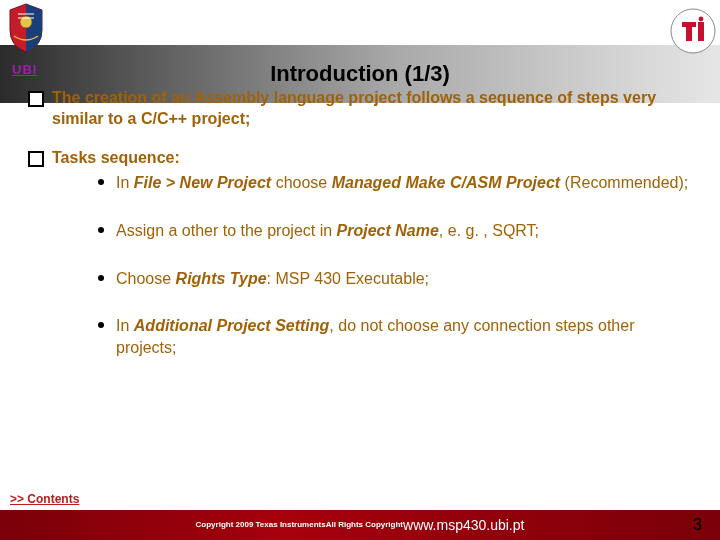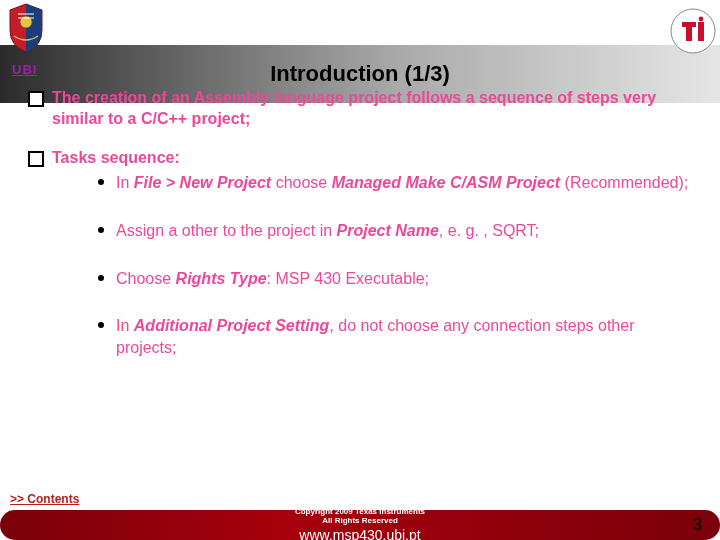--- a/index.html
+++ b/index.html
@@ -19,21 +19,21 @@
   .logo-right {
     position: absolute; right: 4px; top: 8px; width: 46px; height: 46px;
   }
 
   .ubi-label {
     position: absolute; left: 12px; top: 62px; font-size: 13px; font-weight: bold; letter-spacing: 1px; color: #a21caf; text-decoration: underline;
   }
 
   .body {
     position: absolute; left: 28px; top: 88px; width: 666px;
-    color: #ec4899;
+    color: #a16207;
   }
 
   .sq { list-style: none; margin-bottom: 18px; }
   .sq > li { position: relative; padding-left: 24px; font-size: 16px; font-weight: bold; line-height: 1.3; }
   .sq > li::before {
     content: ""; position: absolute; left: 0; top: 3px; width: 12px; height: 12px; border: 2px solid #000; background: #fff;
   }
 
   .sub { list-style: none; margin-left: 46px; margin-top: 4px; }
   .sub > li { position: relative; padding-left: 18px; font-size: 16px; font-weight: normal; line-height: 1.35; margin-bottom: 26px; }
@@ -44,21 +44,21 @@
 
   .contents-link {
     position: absolute; left: 10px; bottom: 34px; font-size: 12px; font-weight: bold;
     color: #b91c1c; text-decoration: underline; cursor: pointer;
   }
 
   .footer {
     position: absolute; left: 0; bottom: 0; width: 720px; height: 30px;
     background: linear-gradient(to right, #7a0009 0%, #a6000c 40%, #7a0009 100%);
     color: #fff; text-align: center; font-size: 8px; font-weight: bold;
-    display: flex; flex-direction: column; justify-content: center; align-items: center; line-height: 1.15; border-radius: 15px;
+    display: flex; flex-direction: row; justify-content: center; align-items: center; line-height: 1.15;
   }
   .footer .l2 { font-size: 14px; font-weight: normal; margin-top: 1px; }
 
   .pagenum {
     position: absolute; right: 18px; bottom: 6px; font-size: 16px; color: #000;
   }
 </style>
 </head>
 <body>
 
@@ -109,19 +109,19 @@
           </li>
         </ul>
       </li>
     </ul>
   </div>
 
   <a class="contents-link">&gt;&gt; Contents</a>
 
   <div class="footer">
     <div>Copyright  2009 Texas Instruments</div>
-    <div>All Rights Reserved</div>
+    <div>All Rights Copyright</div>
     <div class="l2">www.msp430.ubi.pt</div>
   </div>
 
   <div class="pagenum">3</div>
 
 </div>
 
 </body></html>

